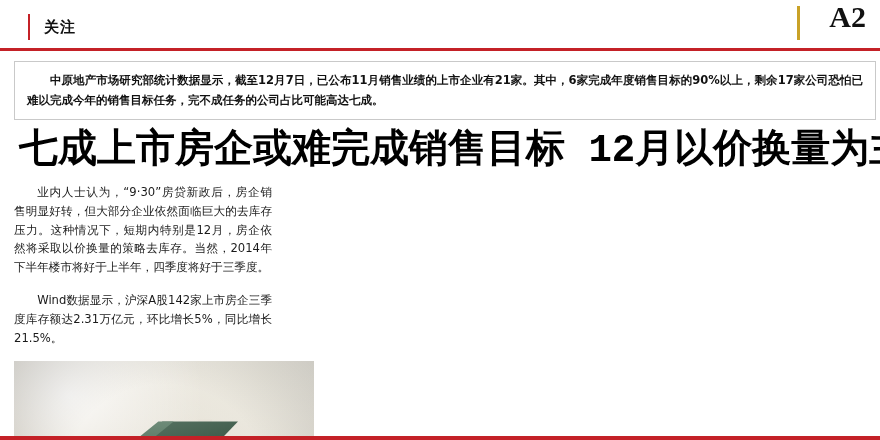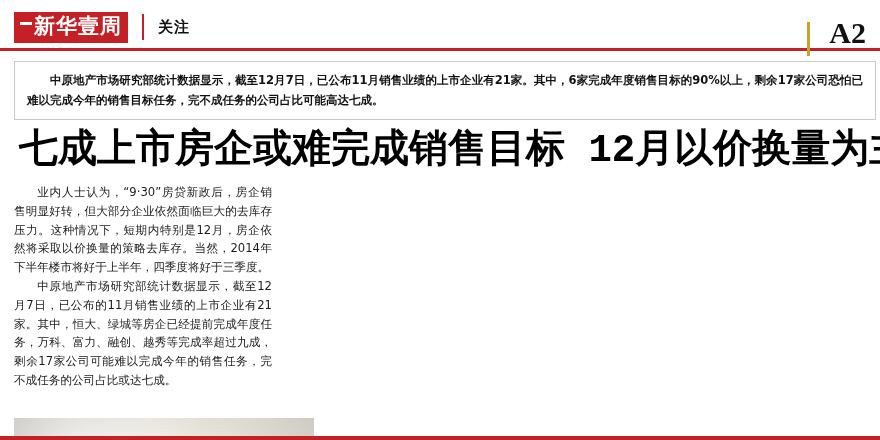--- a/index.html
+++ b/index.html
@@ -64,27 +64,27 @@
   }
   .section-label {
     font-size: 15px;
     color: #111;
     font-weight: bold;
     letter-spacing: 1px;
   }
   .page-no {
     position: absolute;
     right: 14px;
-    top: 18px;
+    top: 2px;
     font-size: 30px;
     font-weight: bold;
     color: #111;
     font-family: "Liberation Serif", "DejaVu Serif", serif;
     line-height: 1;
-    padding-left: 22px;
+    padding-left: 32px;
   }
   .page-no .bar {
     position: absolute;
     left: 0;
     top: 4px;
     width: 3px;
     height: 34px;
     background: #c9a227;
   }
   .masthead-rule {
@@ -270,46 +270,43 @@
     height: 4px;
     background: #c42127;
   }
 </style>
 </head>
 <body>
 
 <div class="page">
 
   <div class="masthead">
-    <div class="logo-block">
-      <div class="logo"><span class="dash"></span><span>新华壹周</span></div>
-    </div>
     <div class="vrule"></div>
     <div class="section-label">关注</div>
     <div class="page-no">
       <span class="bar"></span>
       <span>A2</span>
     </div>
   </div>
   <div class="masthead-rule"></div>
 
   <div class="lead-wrap">
     <div class="lead-box">
       <div class="lead-text">中原地产市场研究部统计数据显示，截至12月7日，已公布11月销售业绩的上市企业有21家。其中，6家完成年度销售目标的90%以上，剩余17家公司恐怕已难以完成今年的销售目标任务，完不成任务的公司占比可能高达七成。</div>
     </div>
   </div>
 
   <div class="headline">七成上市房企或难完成销售目标 12月以价换量为主旋律</div>
 
   <div class="body-area">
     <div class="col col-1">
       <p>业内人士认为，“9·30”房贷新政后，房企销售明显好转，但大部分企业依然面临巨大的去库存压力。这种情况下，短期内特别是12月，房企依然将采取以价换量的策略去库存。当然，2014年下半年楼市将好于上半年，四季度将好于三季度。</p>
-      <p>中原地产市场研究部统计数据显示，截至12月7日，已公布的11月销售业绩的上市企业有21家。其中，恒大、绿城等房企已经提前完成年度任务，万科、富力、融创、越秀等完成率超过九成，剩余17家公司可能难以完成今年的销售任务，完不成任务的公司占比或达七成。</p>
     </div>
     <div class="col col-2">
+      <p>Wind数据显示，沪深A股142家上市房企三季度库存额达2.31万亿元，环比增长5%，同比增长21.5%。</p>
     </div>
     <div class="photo-col">
       <div class="photo">
         <div class="bg-blur"></div>
         <div class="hand"></div>
         <div class="finger f4"></div>
         <div class="finger f3"></div>
         <div class="finger f2"></div>
         <div class="finger f1"></div>
         <div class="house">

